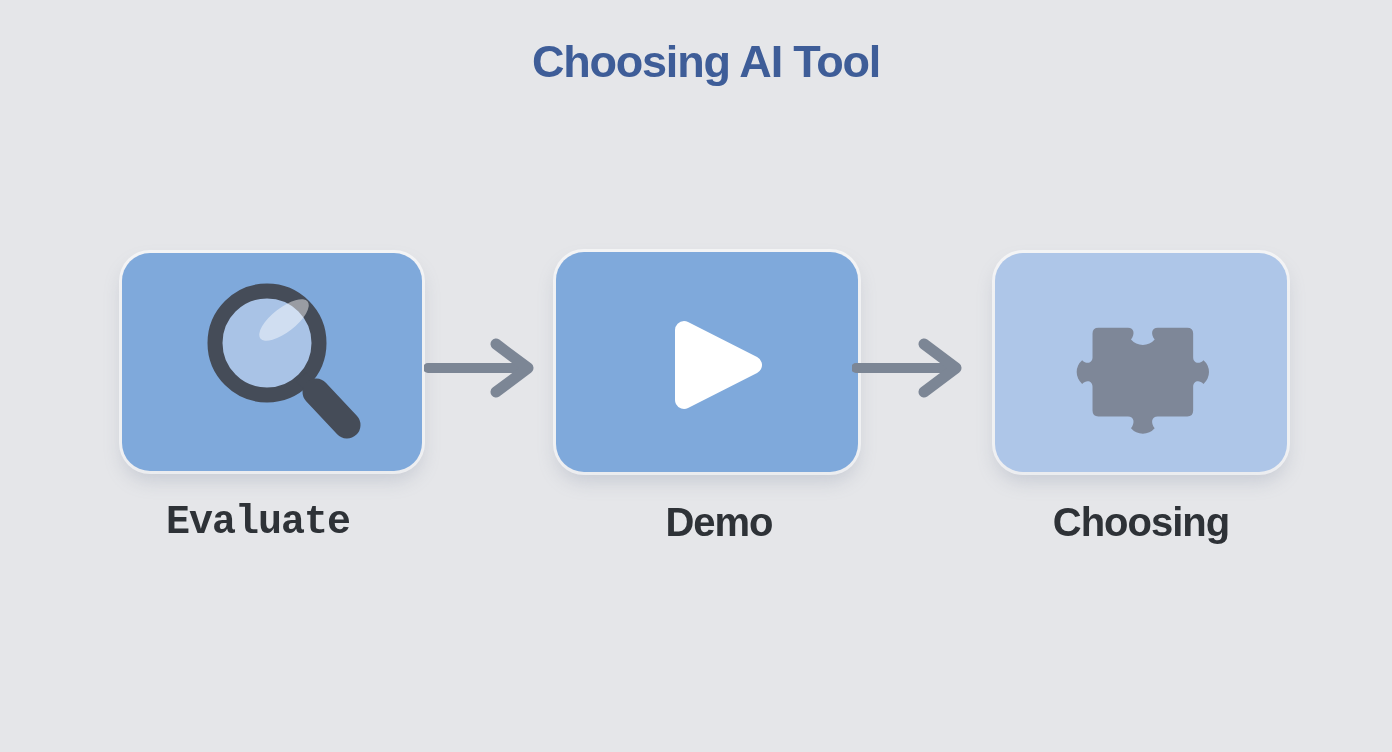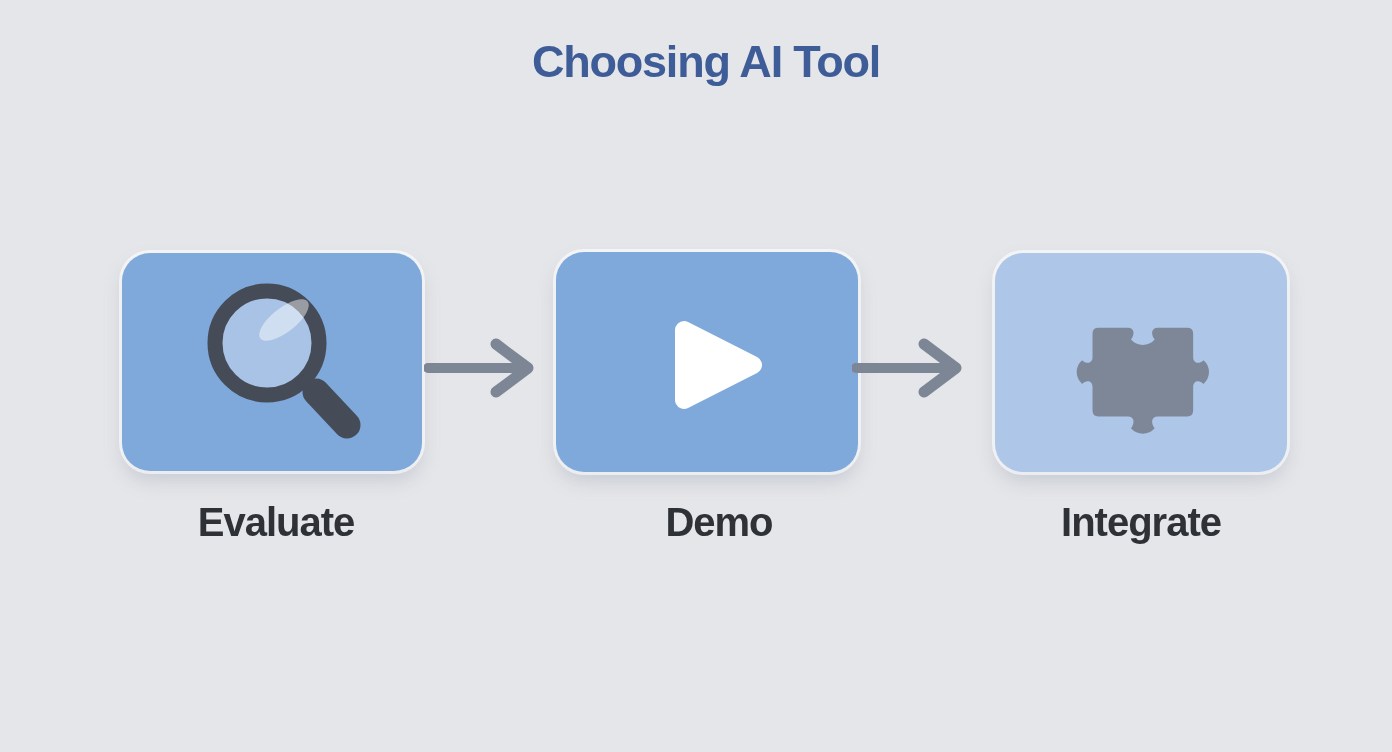--- a/index.html
+++ b/index.html
@@ -40,21 +40,21 @@
   .step-box svg { position: absolute; left: 0; top: 0; }
   .step-label {
     position: absolute;
     top: 500px;
     font-size: 40px;
     font-weight: 700;
     letter-spacing: -1px;
     color: #2e3237;
     text-align: center;
   }
-  #label-evaluate  { left: 126px; width: 300px; }
+  #label-evaluate  { left: 108px; width: 300px; font-family: Liberation Mono, monospace; }
   #label-demo      { left: 568px; width: 302px; }
   #label-integrate { left: 995px; width: 292px; }
   .flow-arrow { position: absolute; top: 338px; }
   #arrow-1 { left: 424px; }
   #arrow-2 { left: 852px; }
 </style>
 </head>
 <body>
 
 <div class="canvas">
@@ -115,15 +115,15 @@
           C 20 43 24 42 24 38
           L 24 22
           Q 24 18 28 18
           Z"></path>
       </g>
     </svg>
   </div>
 
   <div class="step-label" id="label-evaluate">Evaluate</div>
   <div class="step-label" id="label-demo">Demo</div>
-  <div class="step-label" id="label-integrate">Integrate</div>
+  <div class="step-label" id="label-integrate">Choosing</div>
 
 </div>
 
 </body></html>

